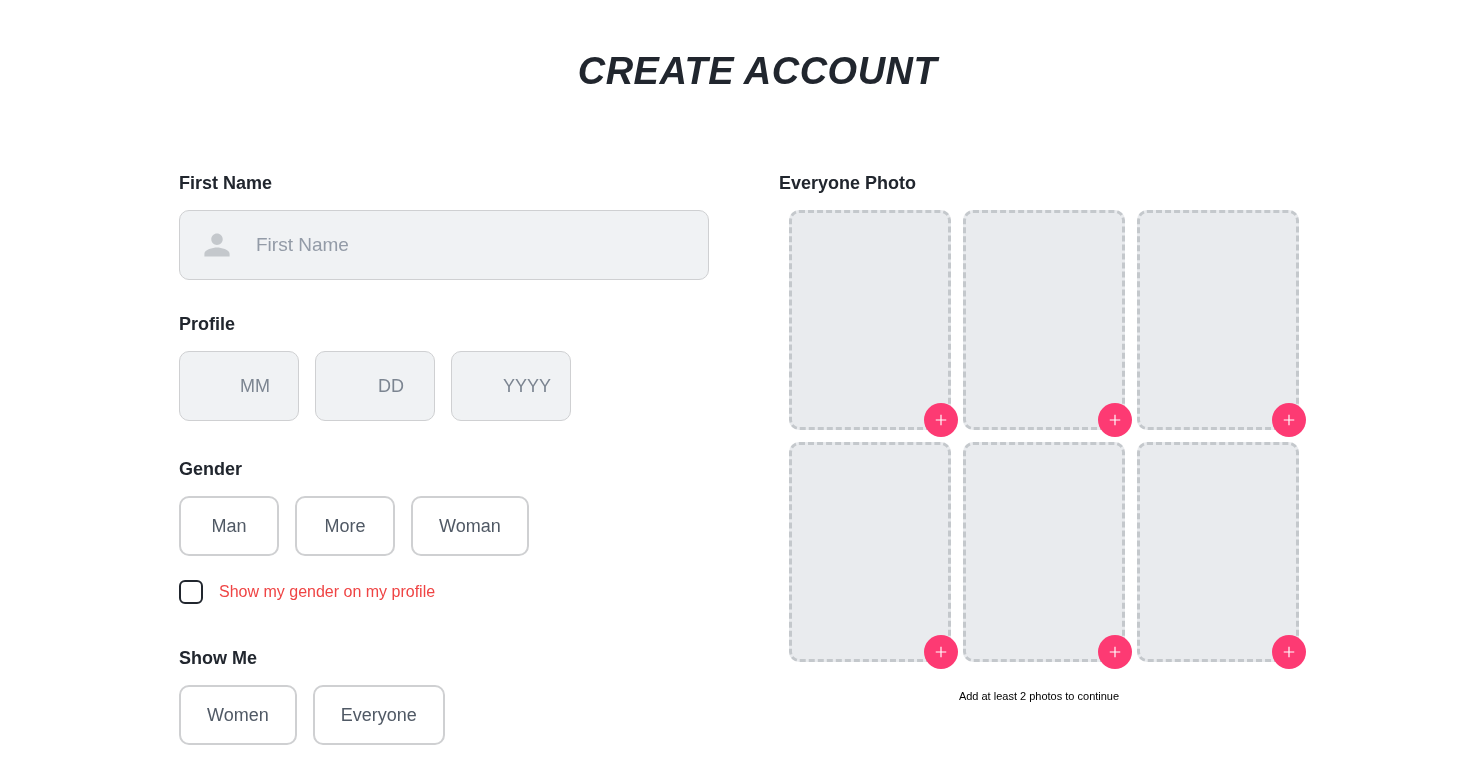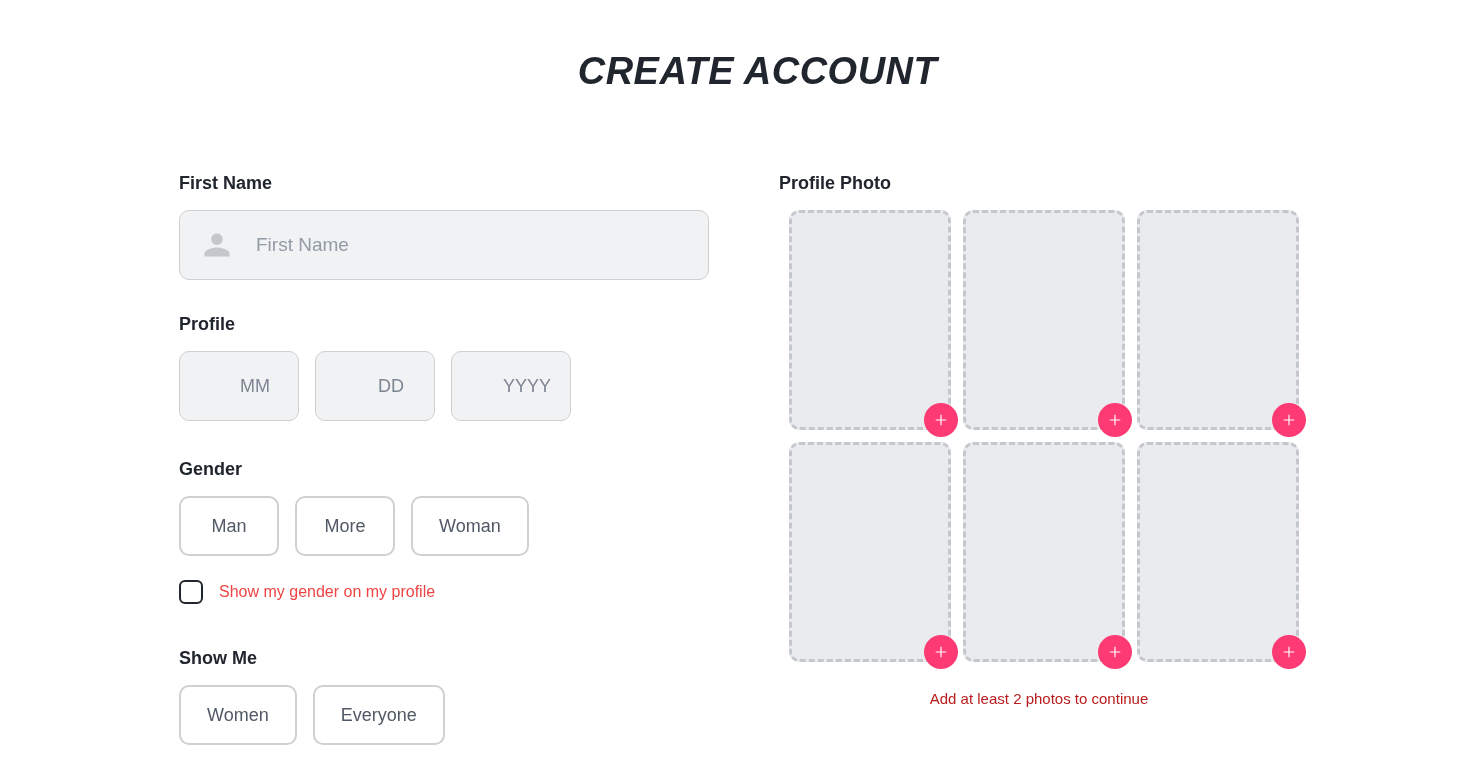--- a/index.html
+++ b/index.html
@@ -143,23 +143,23 @@
     background: #fd3a73;
     display: flex;
     align-items: center;
     justify-content: center;
     cursor: pointer;
     border: none;
   }
   .add-btn svg { width: 14px; height: 14px; fill: #fff; }
   .photo-hint {
     text-align: center;
-    font-size: 15px;
+    font-size: 11px;
     font-weight: 500;
-    color: #b91c1c;
+    color: #000000;
     margin-top: 8px;
   }
 </style>
 </head>
 <body>
 
 <div class="container">
   <h1 class="page-title">CREATE ACCOUNT</h1>
 
   <div class="columns">
@@ -201,21 +201,21 @@
         <label class="field-label">Show Me</label>
         <div class="pill-row">
           <button class="pill">Women</button>
           <button class="pill">Everyone</button>
         </div>
       </div>
 
     </div>
 
     <div class="right-col">
-      <label class="field-label">Profile Photo</label>
+      <label class="field-label">Everyone Photo</label>
       <div class="photo-grid">
         <div class="photo-slot">
           <button class="add-btn">
               <svg viewBox="0 0 24 24">
                 <path d="M11 3h2v8h8v2h-8v8h-2v-8H3v-2h8z"></path>
               </svg>
             </button>
         </div>
         <div class="photo-slot">
           <button class="add-btn">

